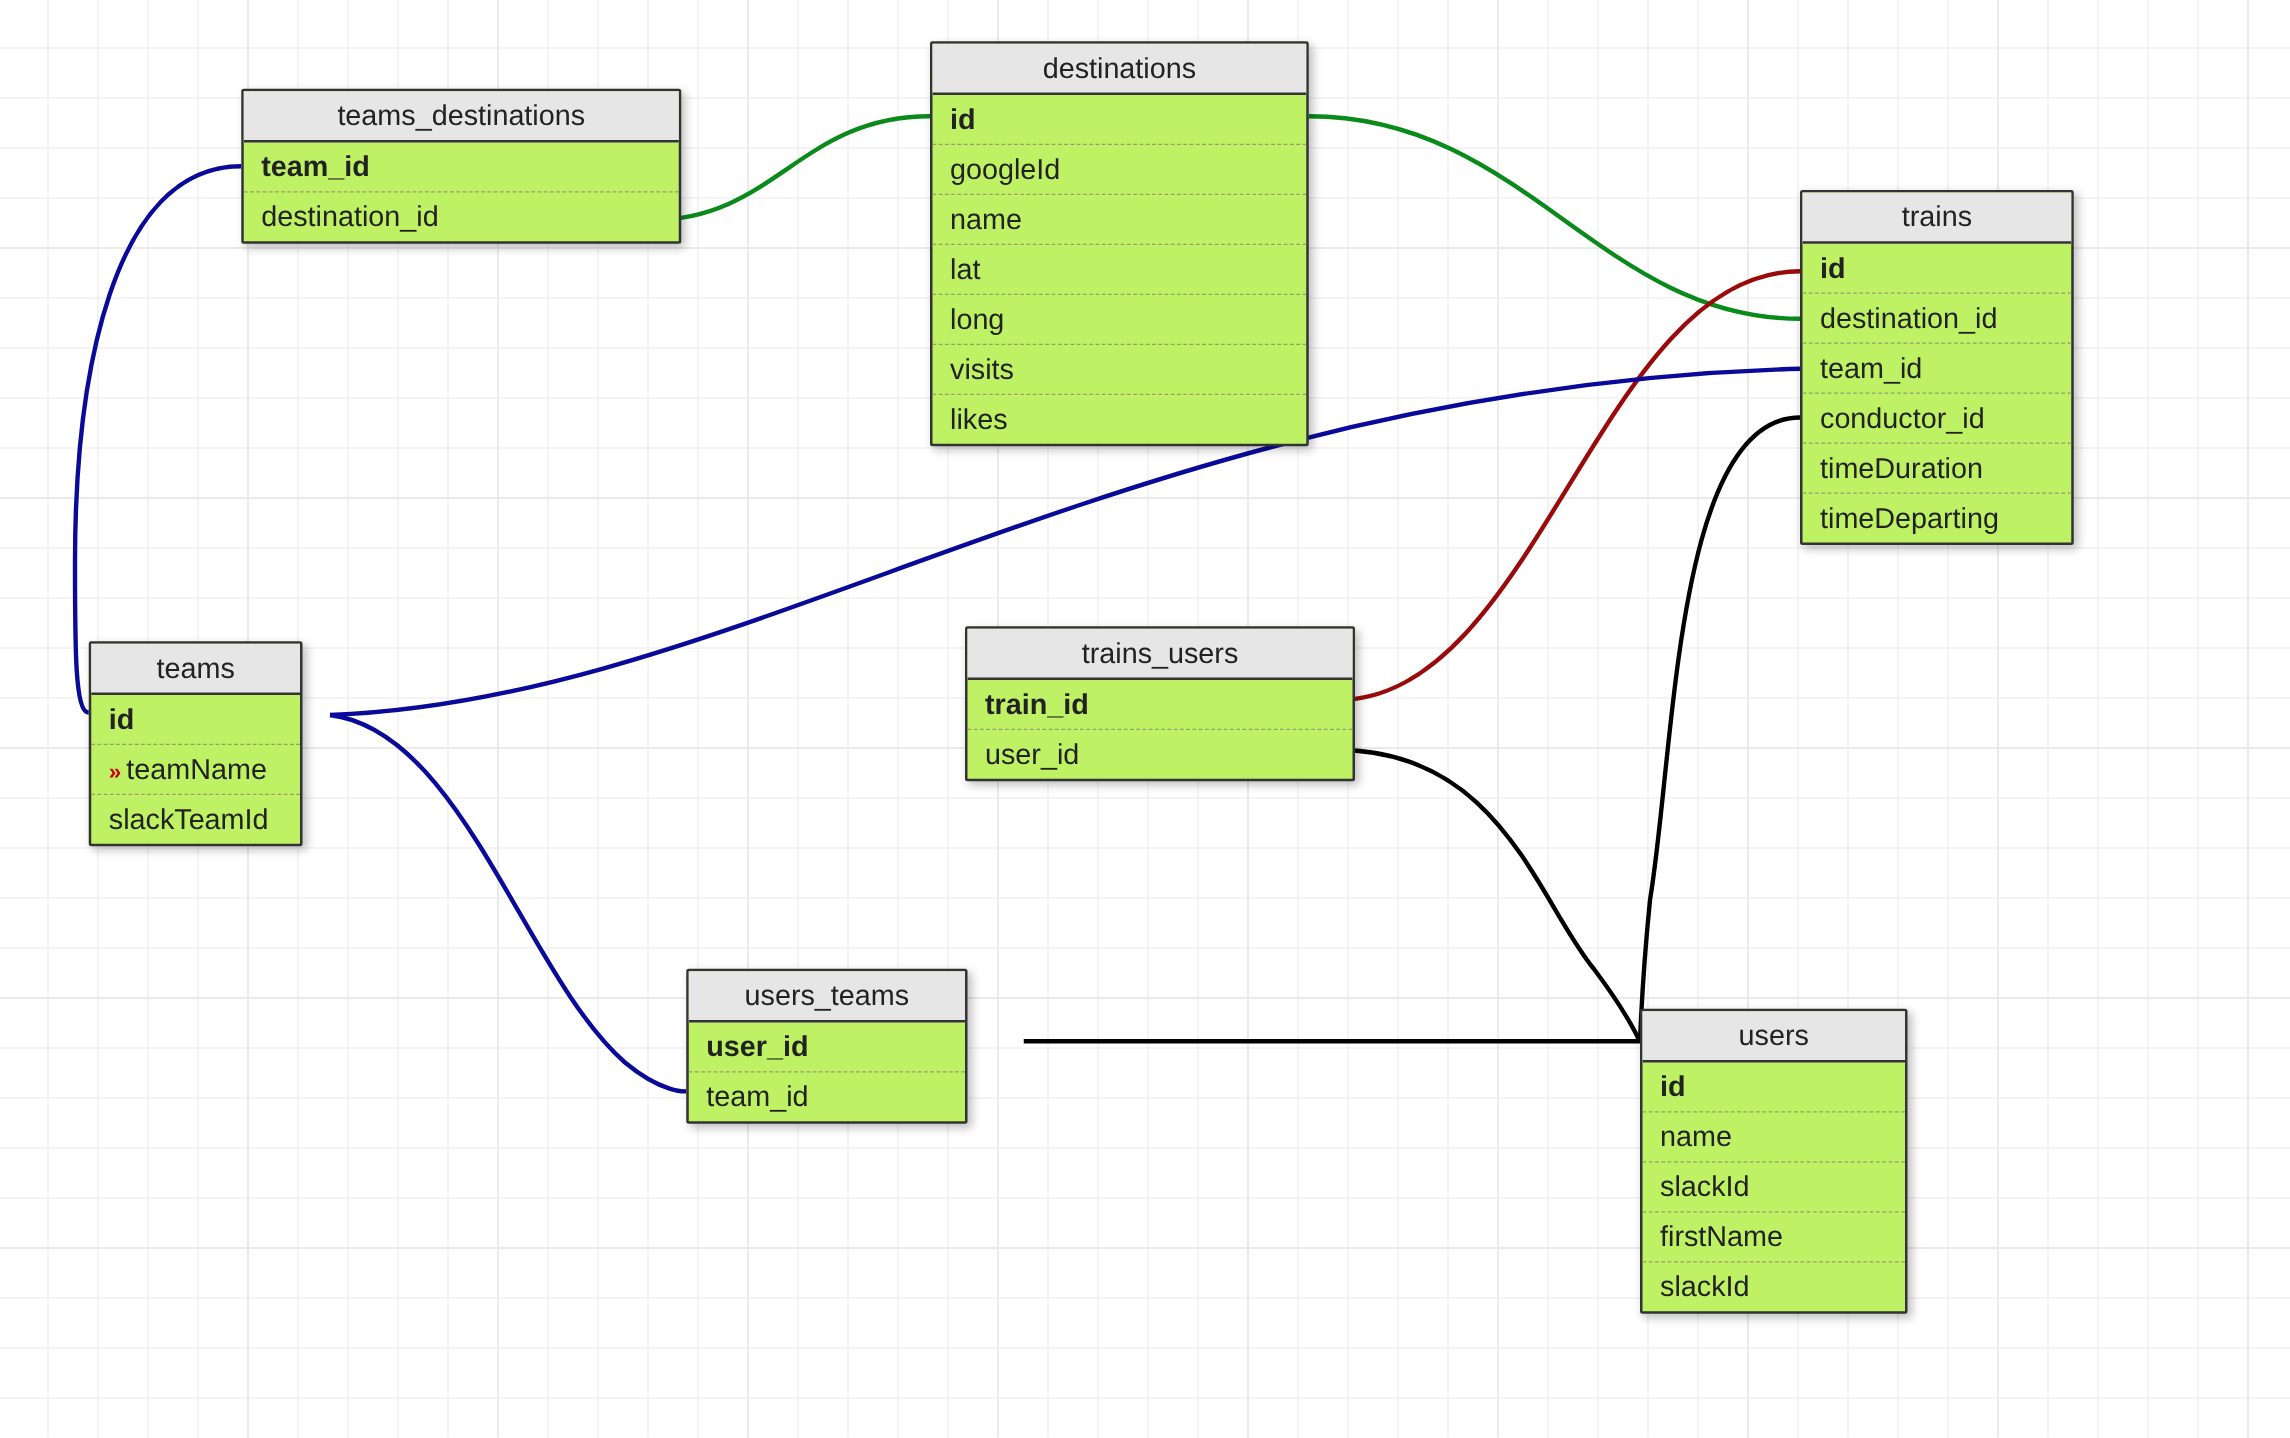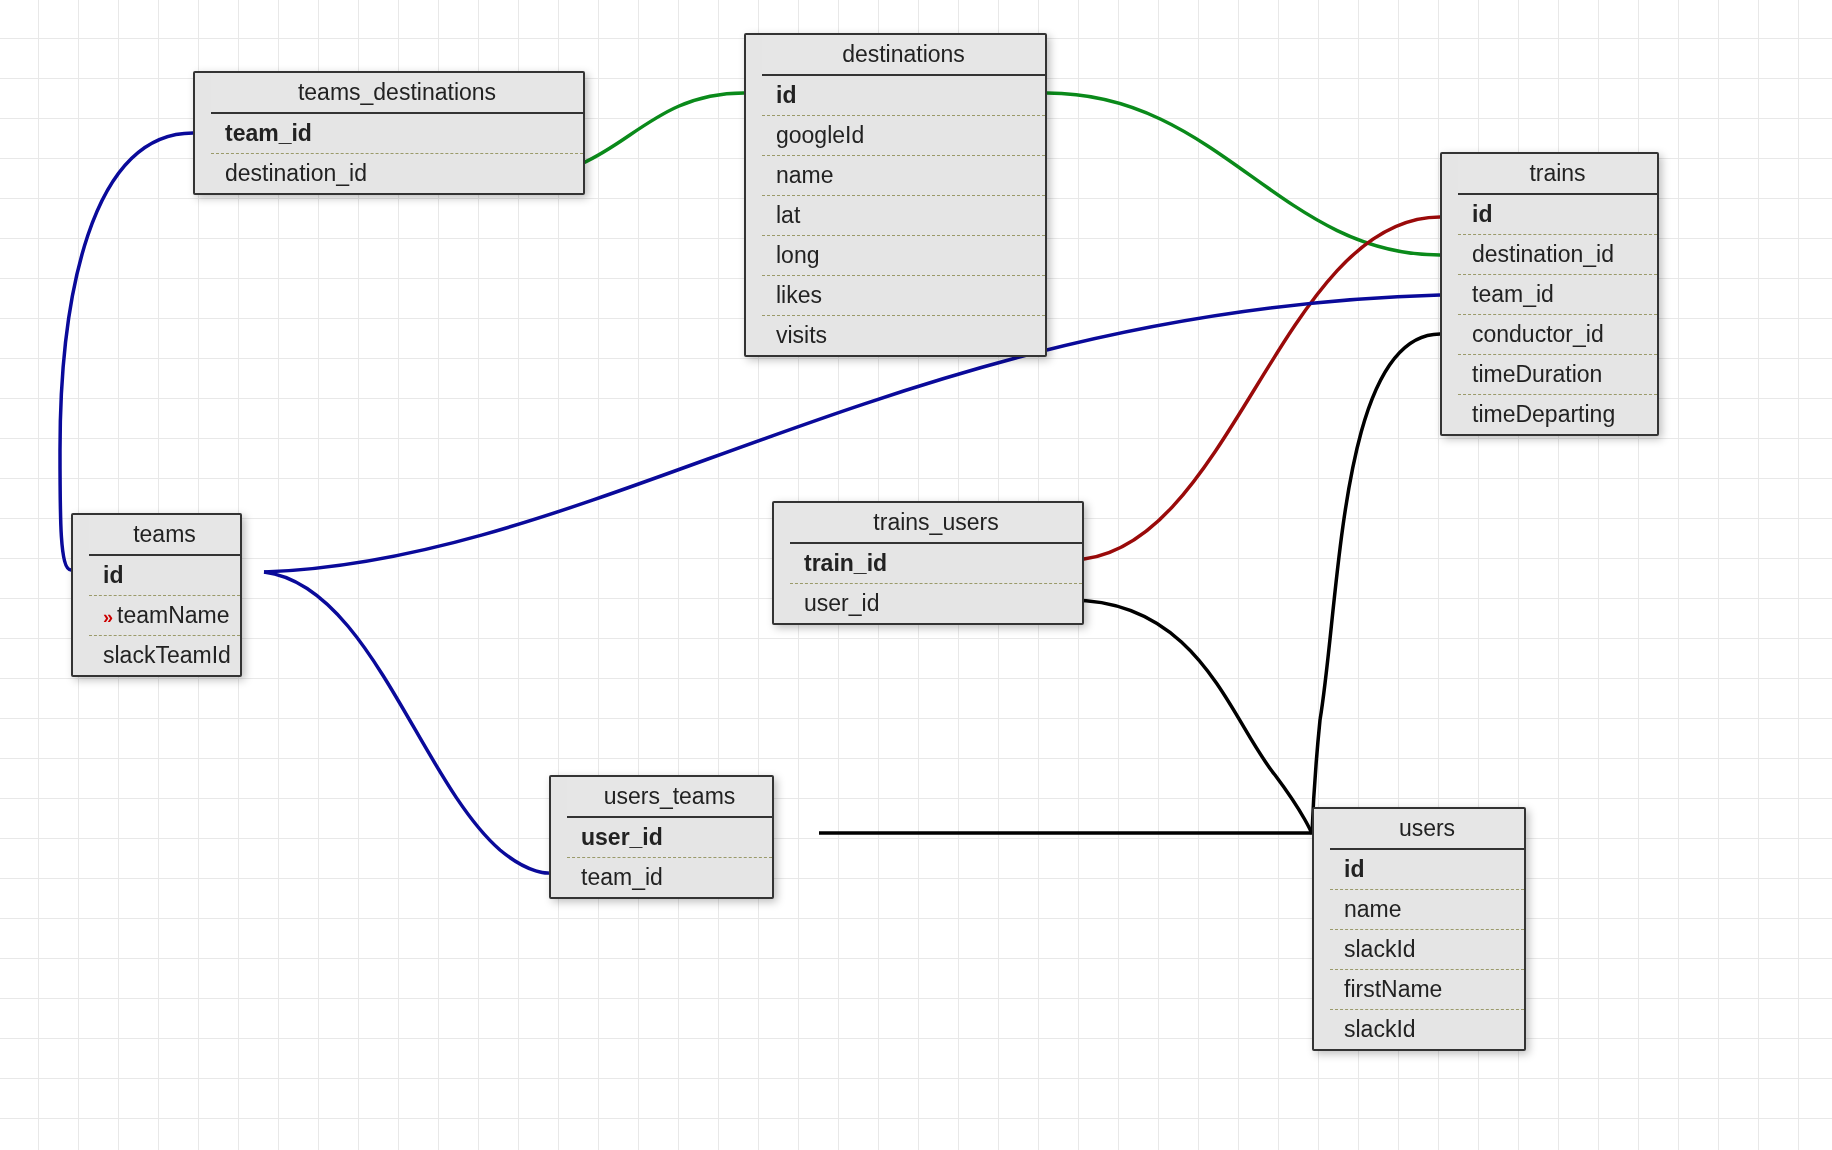--- a/index.html
+++ b/index.html
@@ -28,26 +28,25 @@
     width: 100%;
     height: 100%;
     pointer-events: none;
   }
   svg path {
     fill: none;
     stroke-width: 3.5;
   }
   .table {
     position: absolute;
-    background: #e5e5e5;
+    background: #bef264;
     border: 2px solid #333;
     border-radius: 2px;
     box-shadow: 3px 3px 8px rgba(0,0,0,0.25);
     font-size: 23px;
-    padding-left: 16px;
   }
   .table .title {
     background: #e6e6e6;
     text-align: center;
     padding: 6px 10px;
     border-bottom: 2px solid #333;
     font-weight: normal;
     color: #222;
   }
   .table .row {
@@ -77,34 +76,34 @@
     <path d="M 1047 93 C 1220 93, 1280 255, 1440 255" stroke="#0a8a1a"></path>
     <path d="M 1070 560 C 1230 560, 1280 217, 1440 217" stroke="#9a0a0a"></path>
     <path d="M 264 572 C 600 560, 900 310, 1440 295" stroke="#0a0a9a"></path>
     <path d="M 1070 600 C 1200 600, 1230 720, 1275 775 C 1305 815, 1312 834, 1312 834" stroke="#000000"></path>
     <path d="M 1440 334 C 1340 334, 1340 600, 1320 720 C 1314 780, 1312 834, 1312 834" stroke="#000000"></path>
     <path d="M 819 833 L 1312 833" stroke="#000000"></path>
     <path d="M 264 572 C 370 585, 420 780, 500 850 C 530 875, 549 873, 549 873" stroke="#0a0a9a"></path>
   </svg>
 
 <div id="tables-root">
-    <div class="table" style="left: 193px; top: 71px; width: 392px;">
+    <div class="table" style="left: 193px; top: 71px; width: 352px;">
       <div class="title">teams_destinations</div>
       <div class="row pk"><span>team_id</span></div>
       <div class="row"><span>destination_id</span></div>
     </div>
     <div class="table" style="left: 744px; top: 33px; width: 303px;">
       <div class="title">destinations</div>
       <div class="row pk"><span>id</span></div>
       <div class="row"><span>googleId</span></div>
       <div class="row"><span>name</span></div>
       <div class="row"><span>lat</span></div>
       <div class="row"><span>long</span></div>
+      <div class="row"><span>visits</span></div>
       <div class="row"><span>likes</span></div>
-      <div class="row"><span>visits</span></div>
     </div>
     <div class="table" style="left: 1440px; top: 152px; width: 219px;">
       <div class="title">trains</div>
       <div class="row pk"><span>id</span></div>
       <div class="row"><span>destination_id</span></div>
       <div class="row"><span>team_id</span></div>
       <div class="row"><span>conductor_id</span></div>
       <div class="row"><span>timeDuration</span></div>
       <div class="row"><span>timeDeparting</span></div>
     </div>

